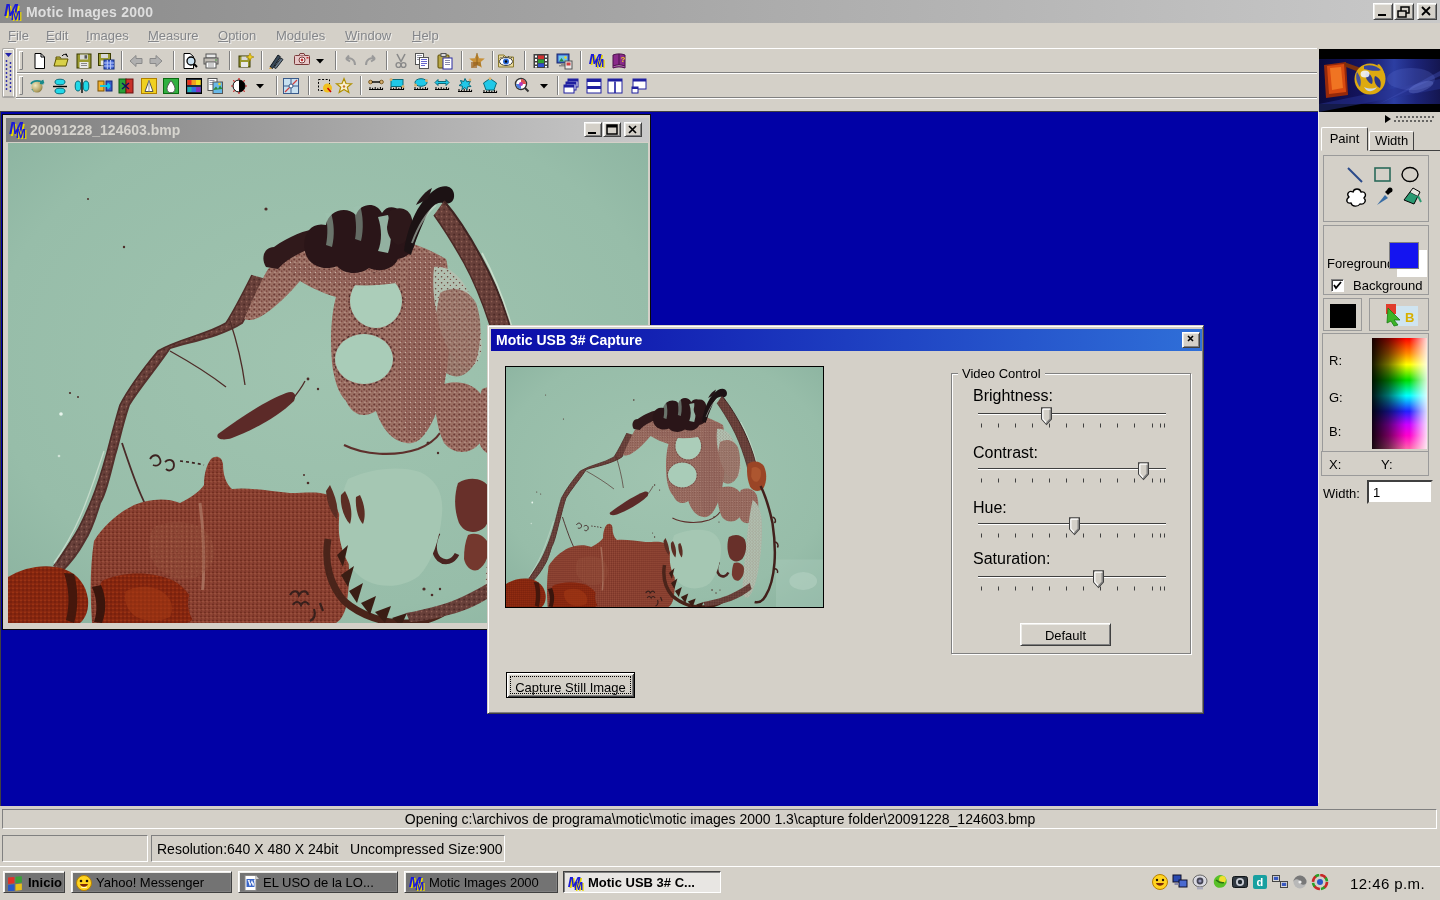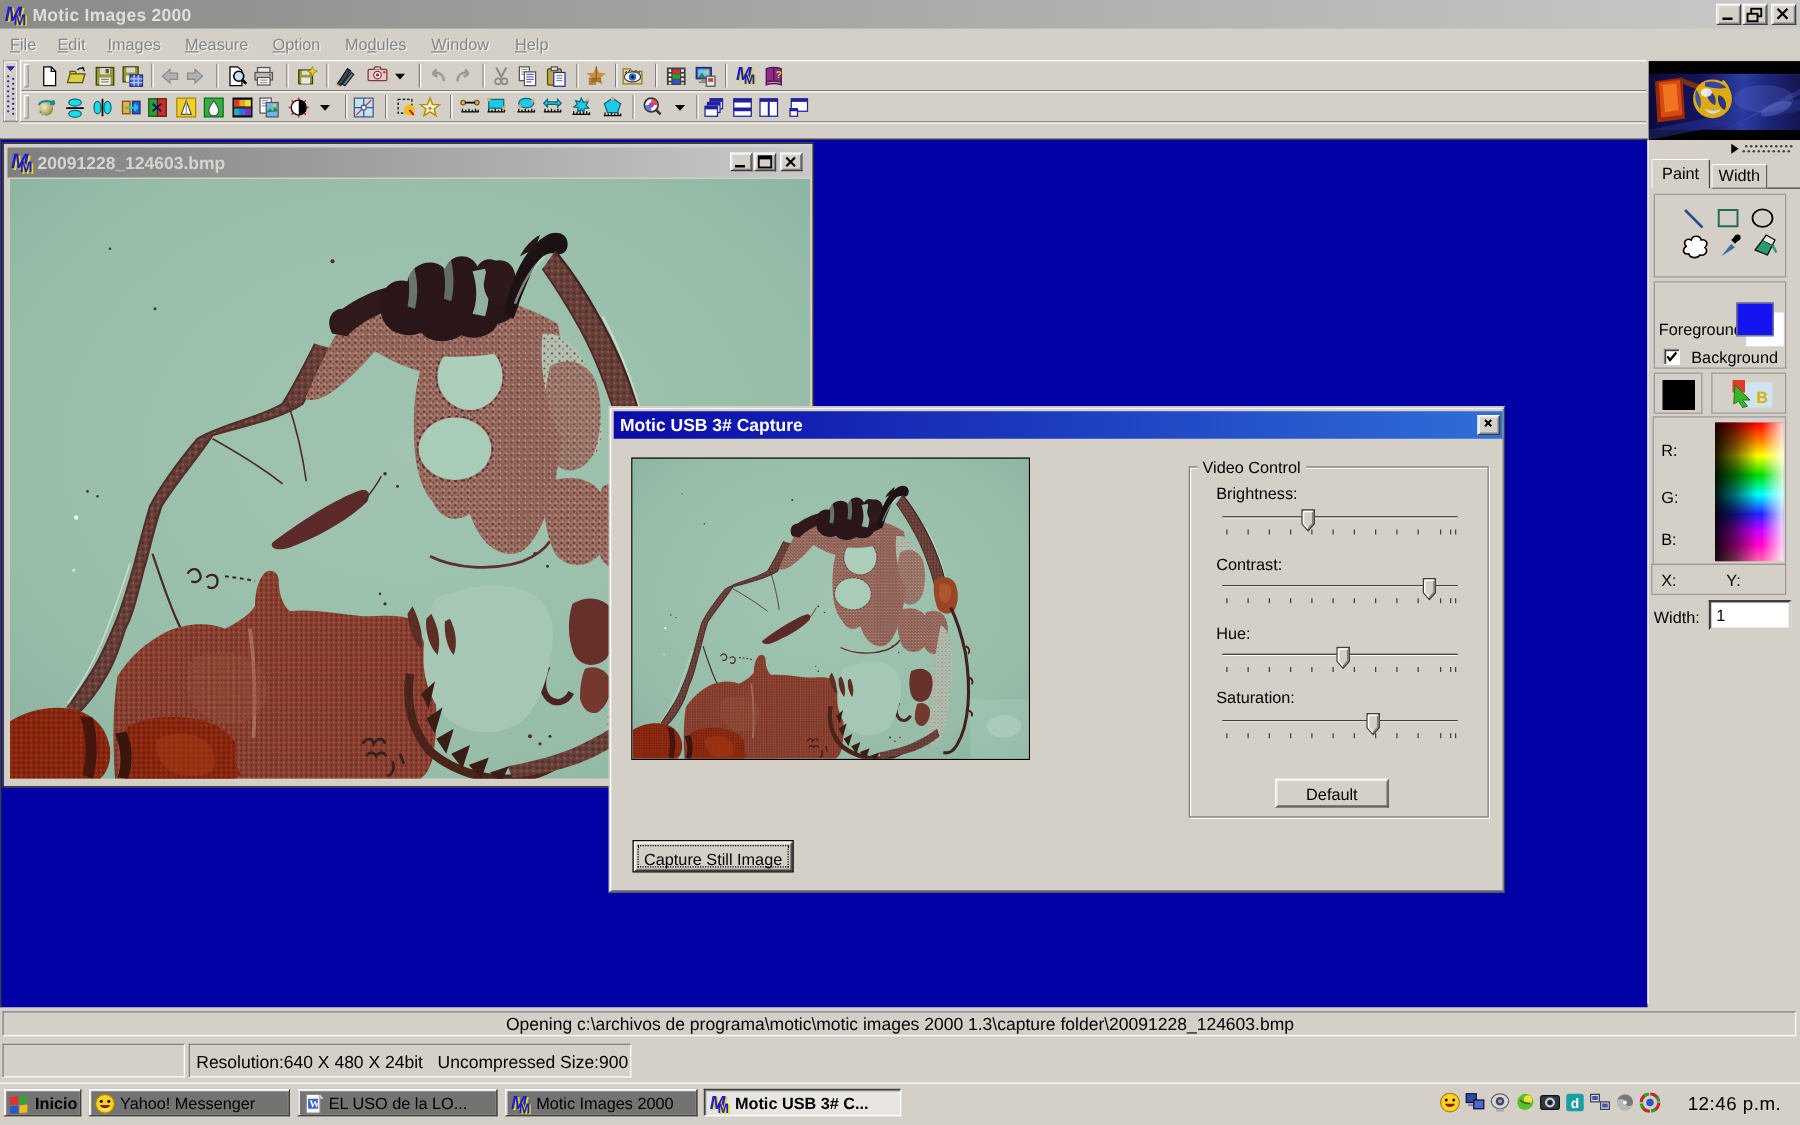--- a/index.html
+++ b/index.html
@@ -26,21 +26,21 @@
   
   #docwin { left:2px; top:114px; width:649px; height:516px; background:#d4d0c8; border:1px solid #0a0a0a; padding:2px; }
   #doctitle { position:absolute; left:3px; top:3px; width:643px; height:24px; background:linear-gradient(90deg,#7f7f7f,#c9c9c9); }
   #doctitle .txt { position:absolute; left:24px; top:4px; color:#d6d4ce; font-weight:bold; font-size:14px; }
   #docimg { position:absolute; left:5px; top:28px; width:640px; height:480px; }
   
   #dlg { left:487px; top:325px; width:717px; height:389px; background:#d4d0c8; border:1px solid; border-color:#d4d0c8 #404040 #404040 #d4d0c8; box-shadow: inset 1px 1px 0 #ffffff, inset -1px -1px 0 #808080; }
   #dlgtitle { position:absolute; left:3px; top:3px; width:711px; height:22px; background:linear-gradient(90deg,#0b0ba8,#2f6fd8);text-align:right; }
   #dlgtitle .txt { position:absolute; left:5px; top:3px; color:#fff; font-weight:bold; font-size:14px; }
   .grpbox { position:absolute; border:1px solid #808080; box-shadow: 1px 1px 0 #ffffff, inset 1px 1px 0 #ffffff; }
-  .slider-label { position:absolute; color:#000; font-size:13px; }
+  .slider-label { position:absolute; color:#000; font-size:16px; }
   .track { position:absolute; height:2px; border-top:1px solid #404040; border-bottom:1px solid #ffffff; background:#808080; }
   .thumb { position:absolute; width:11px; height:19px; }
   .btn98 { position:absolute; background:#d4d0c8; border:1px solid; border-color:#ffffff #404040 #404040 #ffffff; box-shadow: inset 1px 1px 0 #ecebe7, inset -1px -1px 0 #808080; text-align:center; font-size:13px; color:#000; }
   
   #status1 { left:0; top:806px; width:1440px; height:25px; background:#d4d0c8; }
   #status1 .box { position:absolute; left:2px; top:3px; width:1435px; height:20px; border:1px solid; border-color:#808080 #ffffff #ffffff #808080; }
   #status1 .txt { position:absolute; width:100%; text-align:center; top:5px; font-size:14px; color:#000; }
   #status2 { left:0; top:831px; width:1440px; height:35px; background:#d4d0c8; }
   #status2 .p1 { position:absolute; left:2px; top:4px; width:146px; height:27px; border:1px solid; border-color:#808080 #ffffff #ffffff #808080; }
   #status2 .p2 { position:absolute; left:151px; top:4px; width:354px; height:27px; border:1px solid; border-color:#808080 #ffffff #ffffff #808080; }

